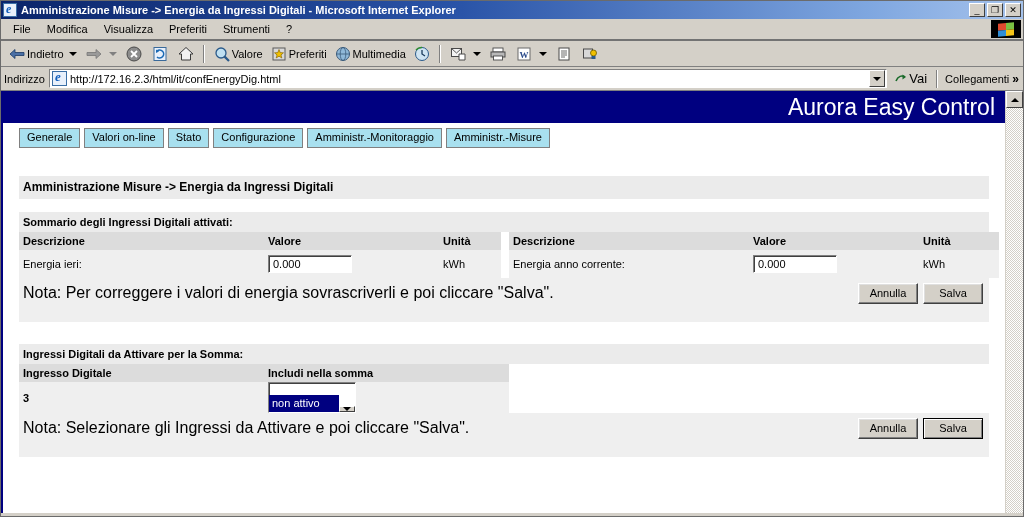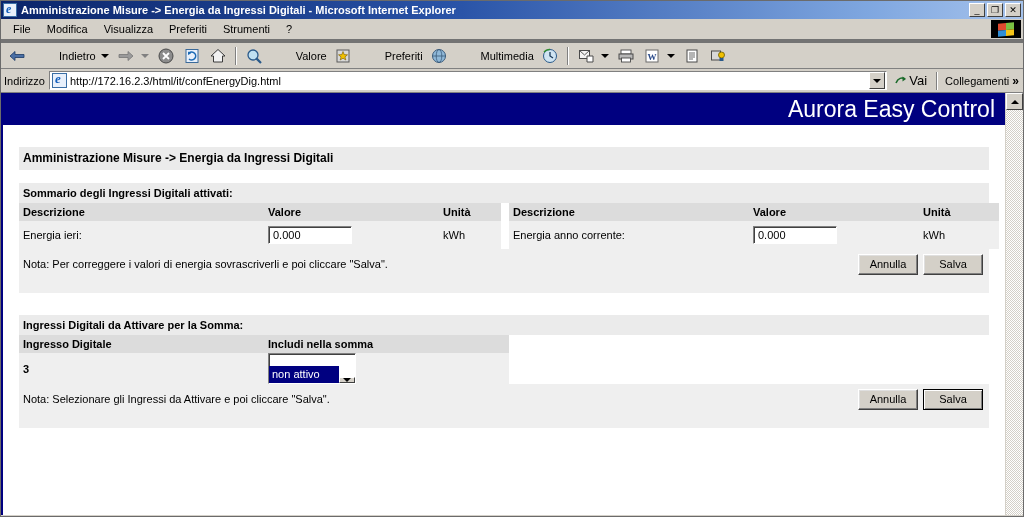--- a/index.html
+++ b/index.html
@@ -68,21 +68,21 @@
     color: #000;
     font-family: "Liberation Sans", sans-serif;
     box-sizing: border-box;
   }
 
   
   .menubar {
     height: 20px;
     background: #d4d0c8;
     display: flex; align-items: center;
-    border-bottom: 4px solid #737373;
+    border-bottom: 2px solid #737373;
     position: relative;
   }
   .menubar-items { display: flex; align-items: center; padding-left: 4px; }
   .menu-item {
     font-size: 11px; color: #000;
     padding: 2px 8px;
     white-space: nowrap;
   }
   .menubar-logo {
     position: absolute;
@@ -110,21 +110,20 @@
     padding-left: 3px;
     border-bottom: 1px solid #808080;
     position: relative;
   }
   .tb-btn {
     display: flex; align-items: center;
     height: 22px;
     padding: 0 3px;
     font-size: 11px; color: #000;
     white-space: nowrap;
-    gap: 32px;
   }
   .tb-btn.disabled { color: #808080; }
   .tb-sep {
     width: 1px; height: 18px;
     background: #808080;
     border-right: 1px solid #ffffff;
     margin: 0 4px;
   }
   .tb-arrow {
     width: 0; height: 0;
@@ -321,21 +320,21 @@
     line-height: 16px;
   }
 
   .noterow {
     background: #efefef;
     display: flex; align-items: center;
     height: 30px;
     padding-left: 4px;
     padding-right: 6px;
   }
-  .notetext { font-size: 11px; color: #000; white-space: nowrap; flex: 1; }
+  .notetext { font-size: 16px; color: #000; white-space: nowrap; flex: 1; }
   .btnrow { display: flex; gap: 5px; }
   .btn95 {
     min-width: 60px;
     height: 21px;
     background: #d4d0c8;
     border: 1px solid;
     border-color: #ffffff #404040 #404040 #ffffff;
     box-shadow: inset -1px -1px 0 #808080, inset 1px 1px 0 #dfdfdf;
     font-family: "Liberation Sans", sans-serif;
     font-size: 11px;
@@ -571,20 +570,28 @@
     </div>
   </div>
 
   <div class="viewport">
     <div class="page">
 
       <div class="banner">
         <div class="banner-title">Aurora Easy Control</div>
       </div>
 
+      <div class="tabbar">
+        <div class="tab">Generale</div>
+        <div class="tab">Valori on-line</div>
+        <div class="tab">Stato</div>
+        <div class="tab">Configurazione</div>
+        <div class="tab">Amministr.-Monitoraggio</div>
+        <div class="tab">Amministr.-Misure</div>
+      </div>
 
       <div class="content">
 
         <div style="height:22px"></div>
 
         <div class="section-title">Amministrazione Misure -&gt; Energia da Ingressi Digitali</div>
 
         <div class="spacer-sm"></div>
 
         <div class="subsection-label">Sommario degli Ingressi Digitali attivati:</div>

